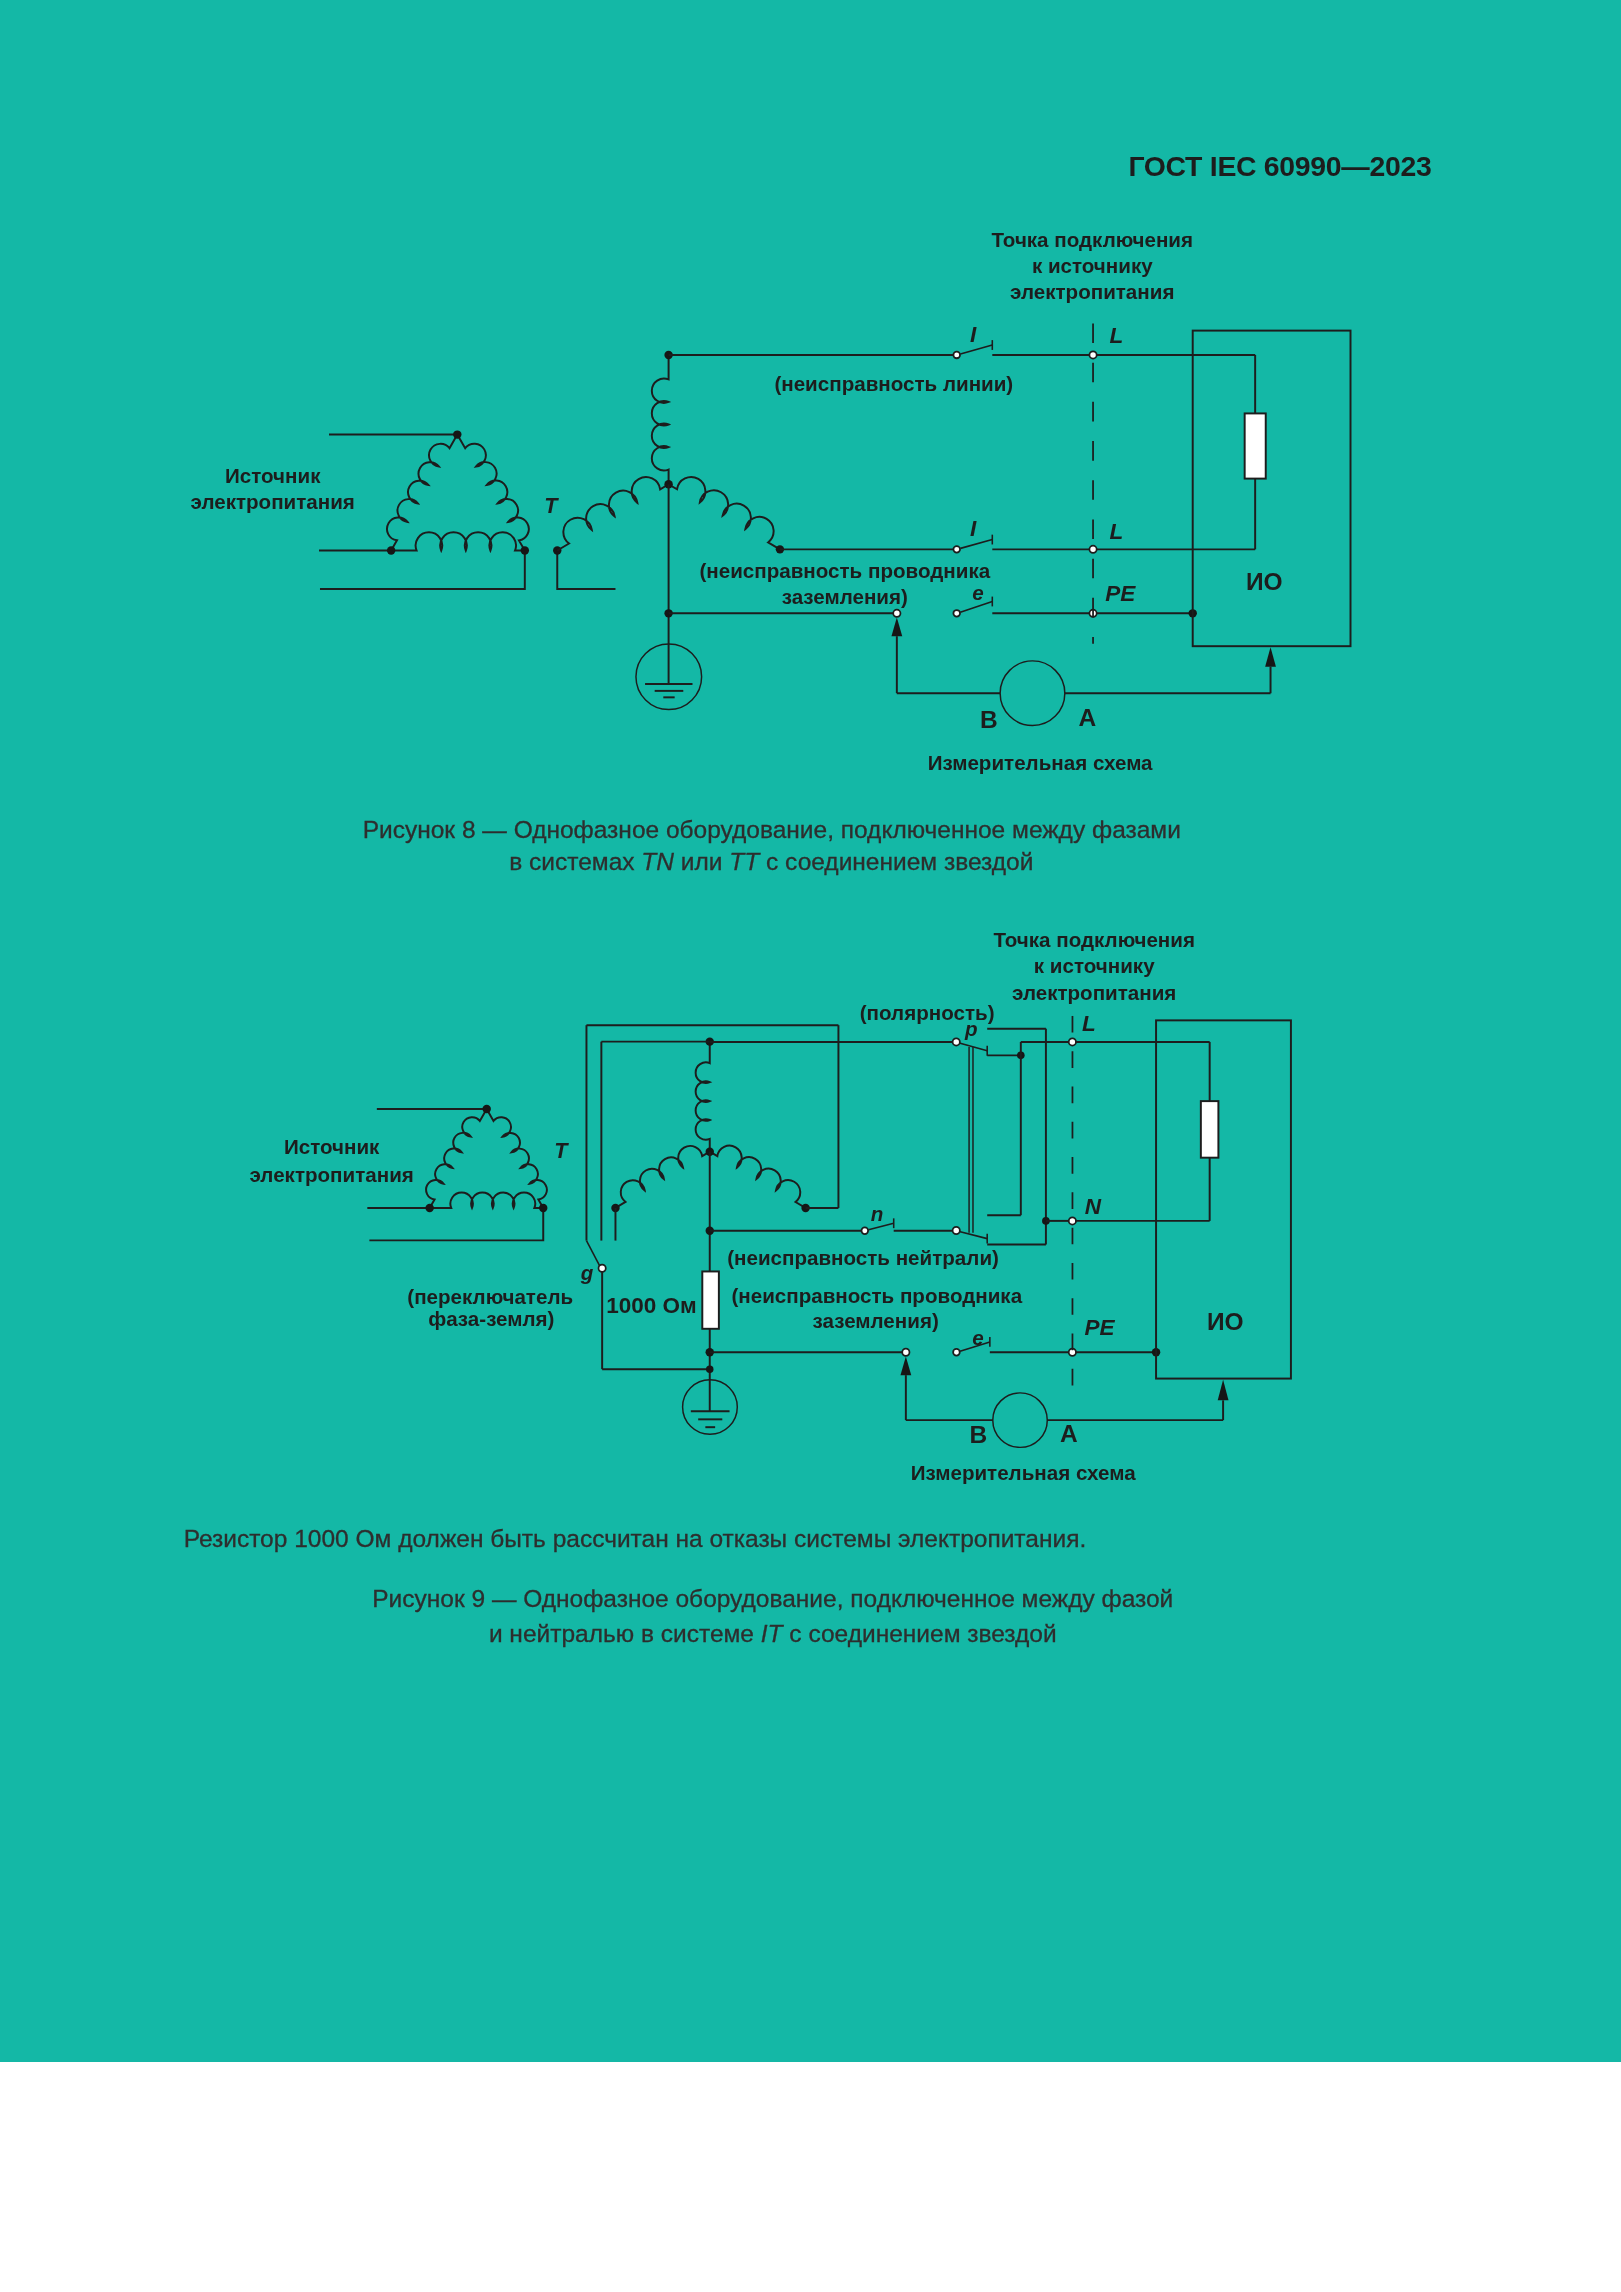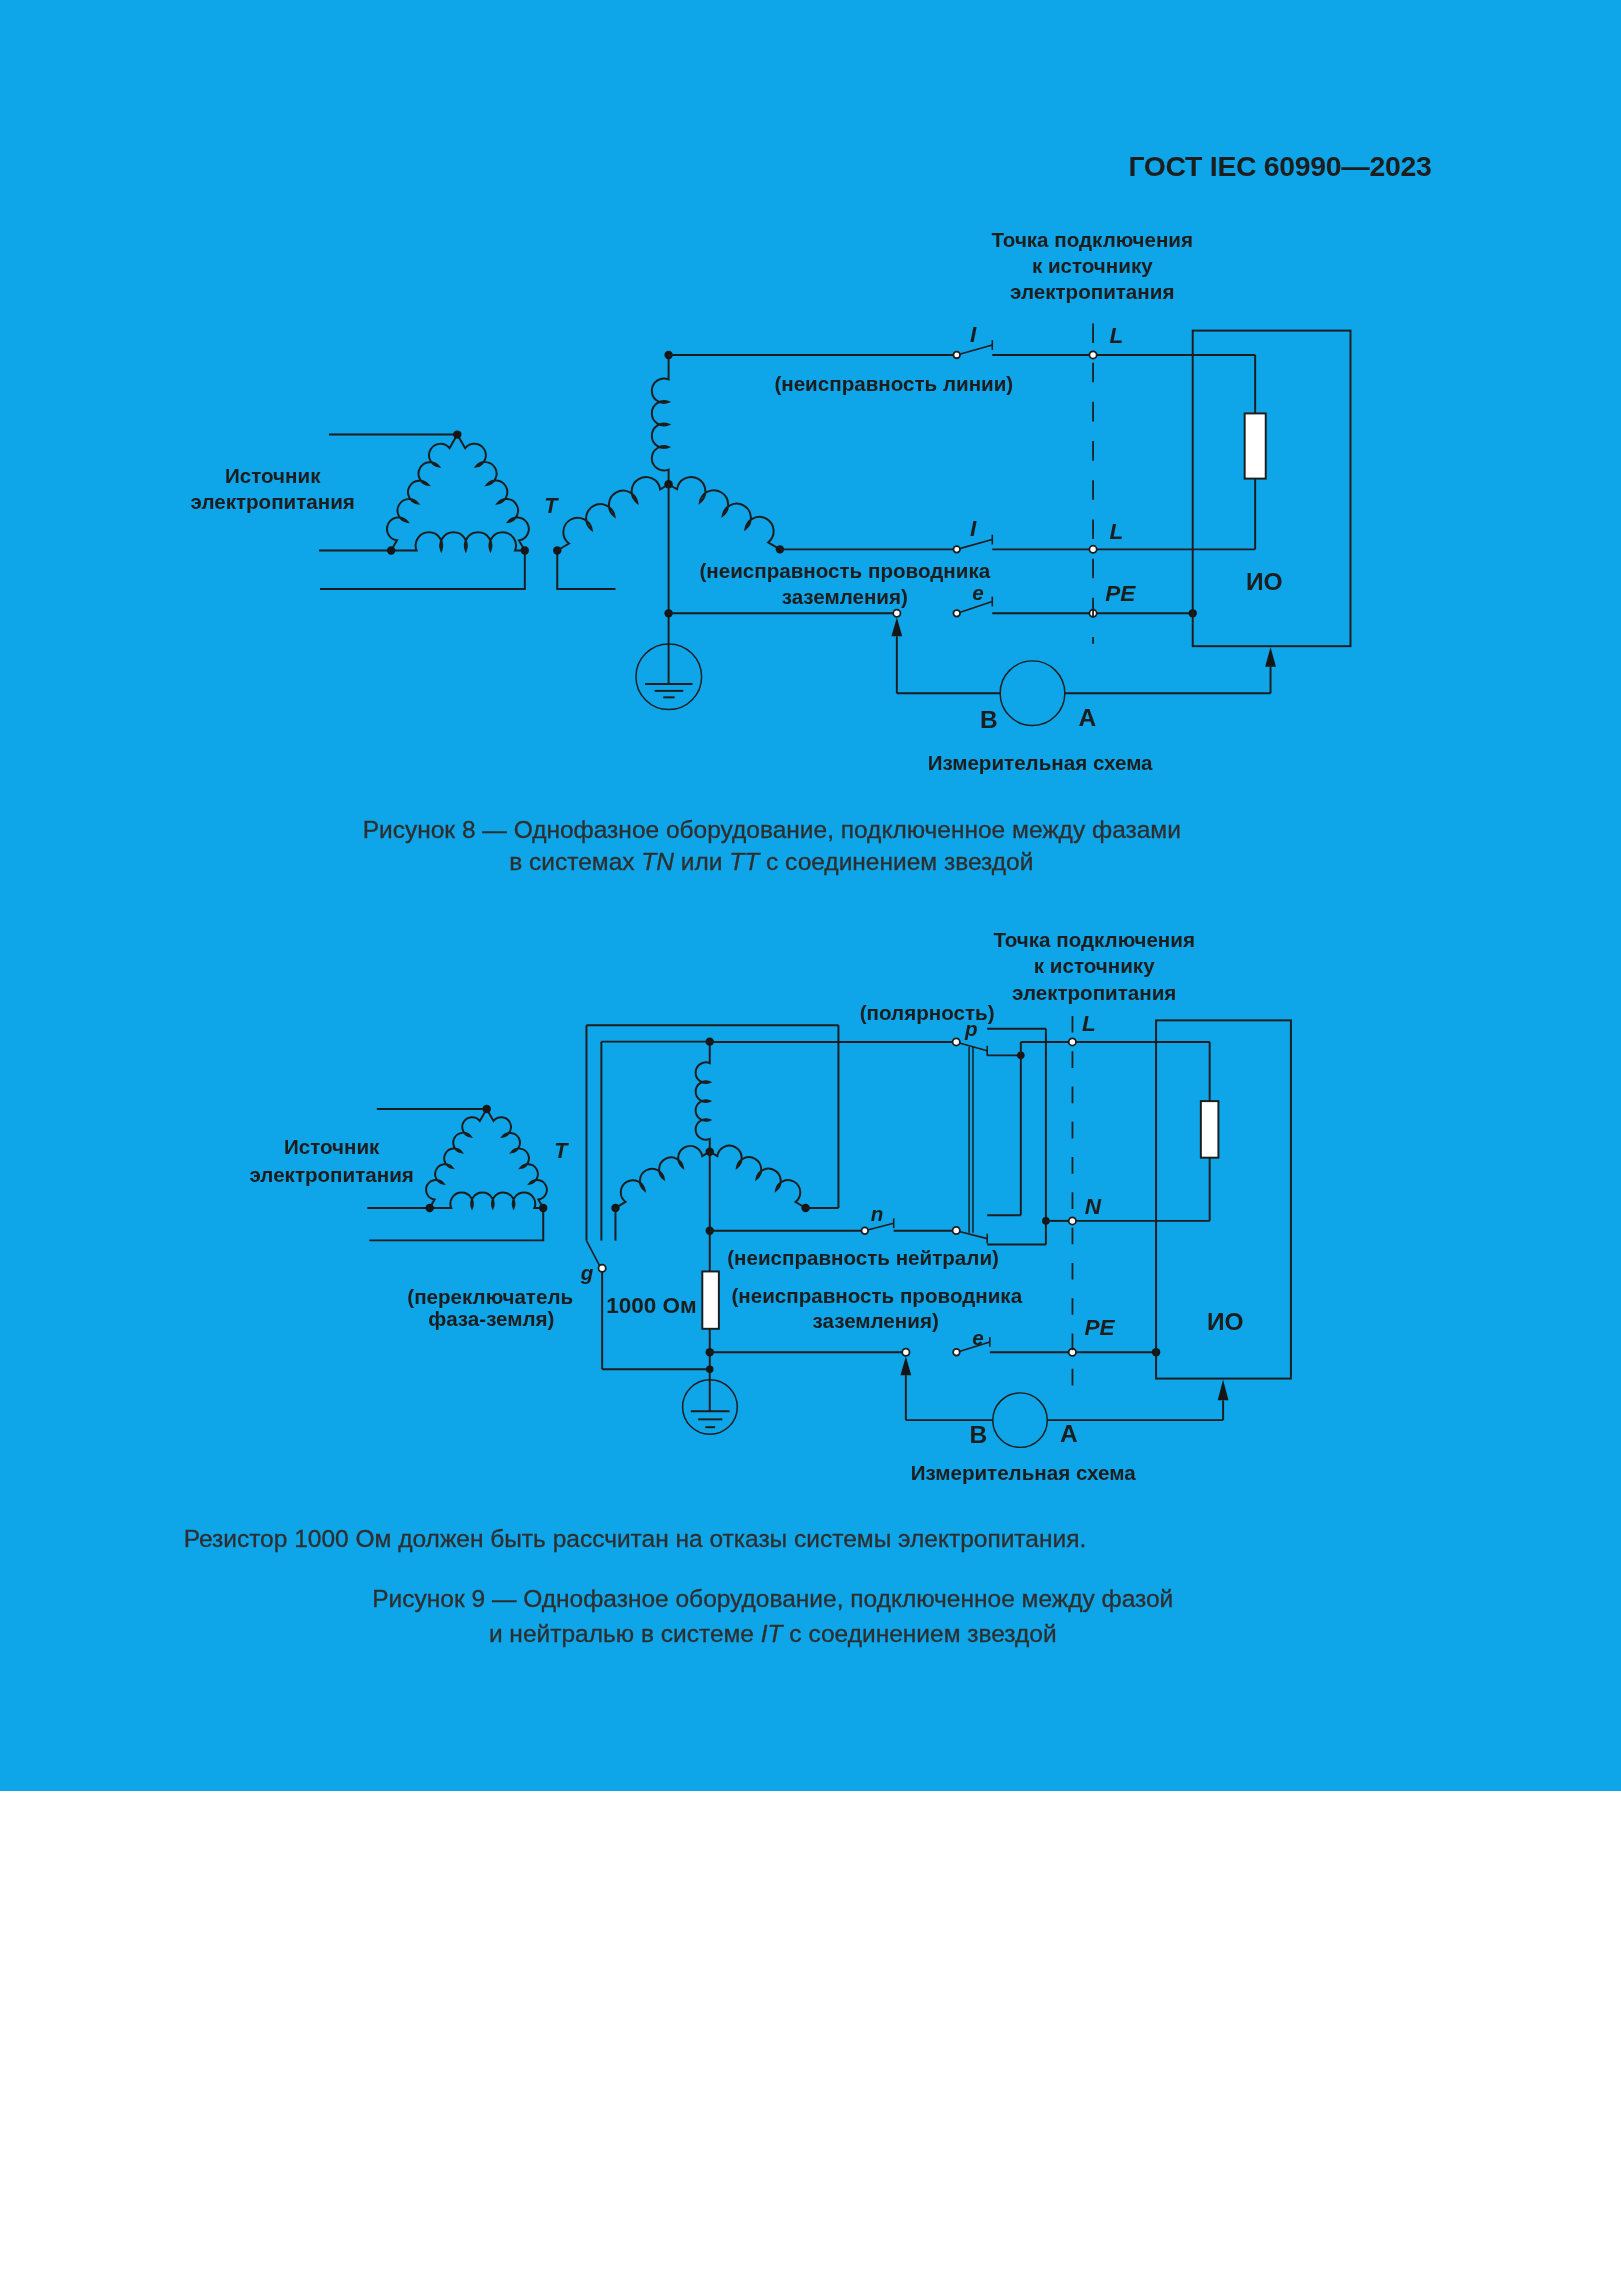--- a/index.html
+++ b/index.html
@@ -1,15 +1,15 @@
 <!DOCTYPE html>
 <html><head><meta charset="utf-8">
 <style>
 html,body{margin:0;padding:0;background:#ffffff;}
-.page{position:relative;width:1621px;height:1791px;background:#0ea5e9;overflow:hidden;
+.page{position:relative;width:1621px;height:2062px;background:#14b8a6;overflow:hidden;
   font-family:"Liberation Sans",sans-serif;}
 svg{position:absolute;left:0;top:0;font-family:"Liberation Sans",sans-serif;}
 </style></head>
 <body>
 <div class="page">
 <svg width="1621" height="2293" viewBox="0 0 1654 2339" xmlns="http://www.w3.org/2000/svg">
 <text x="1306.0" y="179.0" text-anchor="middle" style="font-size:29px;font-weight:bold;font-style:normal;fill:#1d1d1d;letter-spacing:-0.3px;">ГОСТ IEC 60990—2023</text>
 <text x="1447.5" y="2136.0" text-anchor="middle" style="font-size:33px;font-weight:normal;font-style:normal;fill:#1d1d1d;stroke:#1d1d1d;stroke-width:0.3px;">7</text>
 <line x1="335.7" y1="443.1" x2="466.6" y2="443.1" stroke="#1d1d1d" stroke-width="2.0"></line>
 <path d="M 466.6 443.1 L 458.67 457.00 a 11.69 11.69 0 1 0 -10.72 18.80 a 11.69 11.69 0 1 0 -10.72 18.80 a 11.69 11.69 0 1 0 -10.72 18.80 a 11.69 11.69 0 1 0 -10.72 18.80 a 11.69 11.69 0 1 0 -10.72 18.80 L 399.1 561.4" fill="none" stroke="#1d1d1d" stroke-width="2.0"></path>

